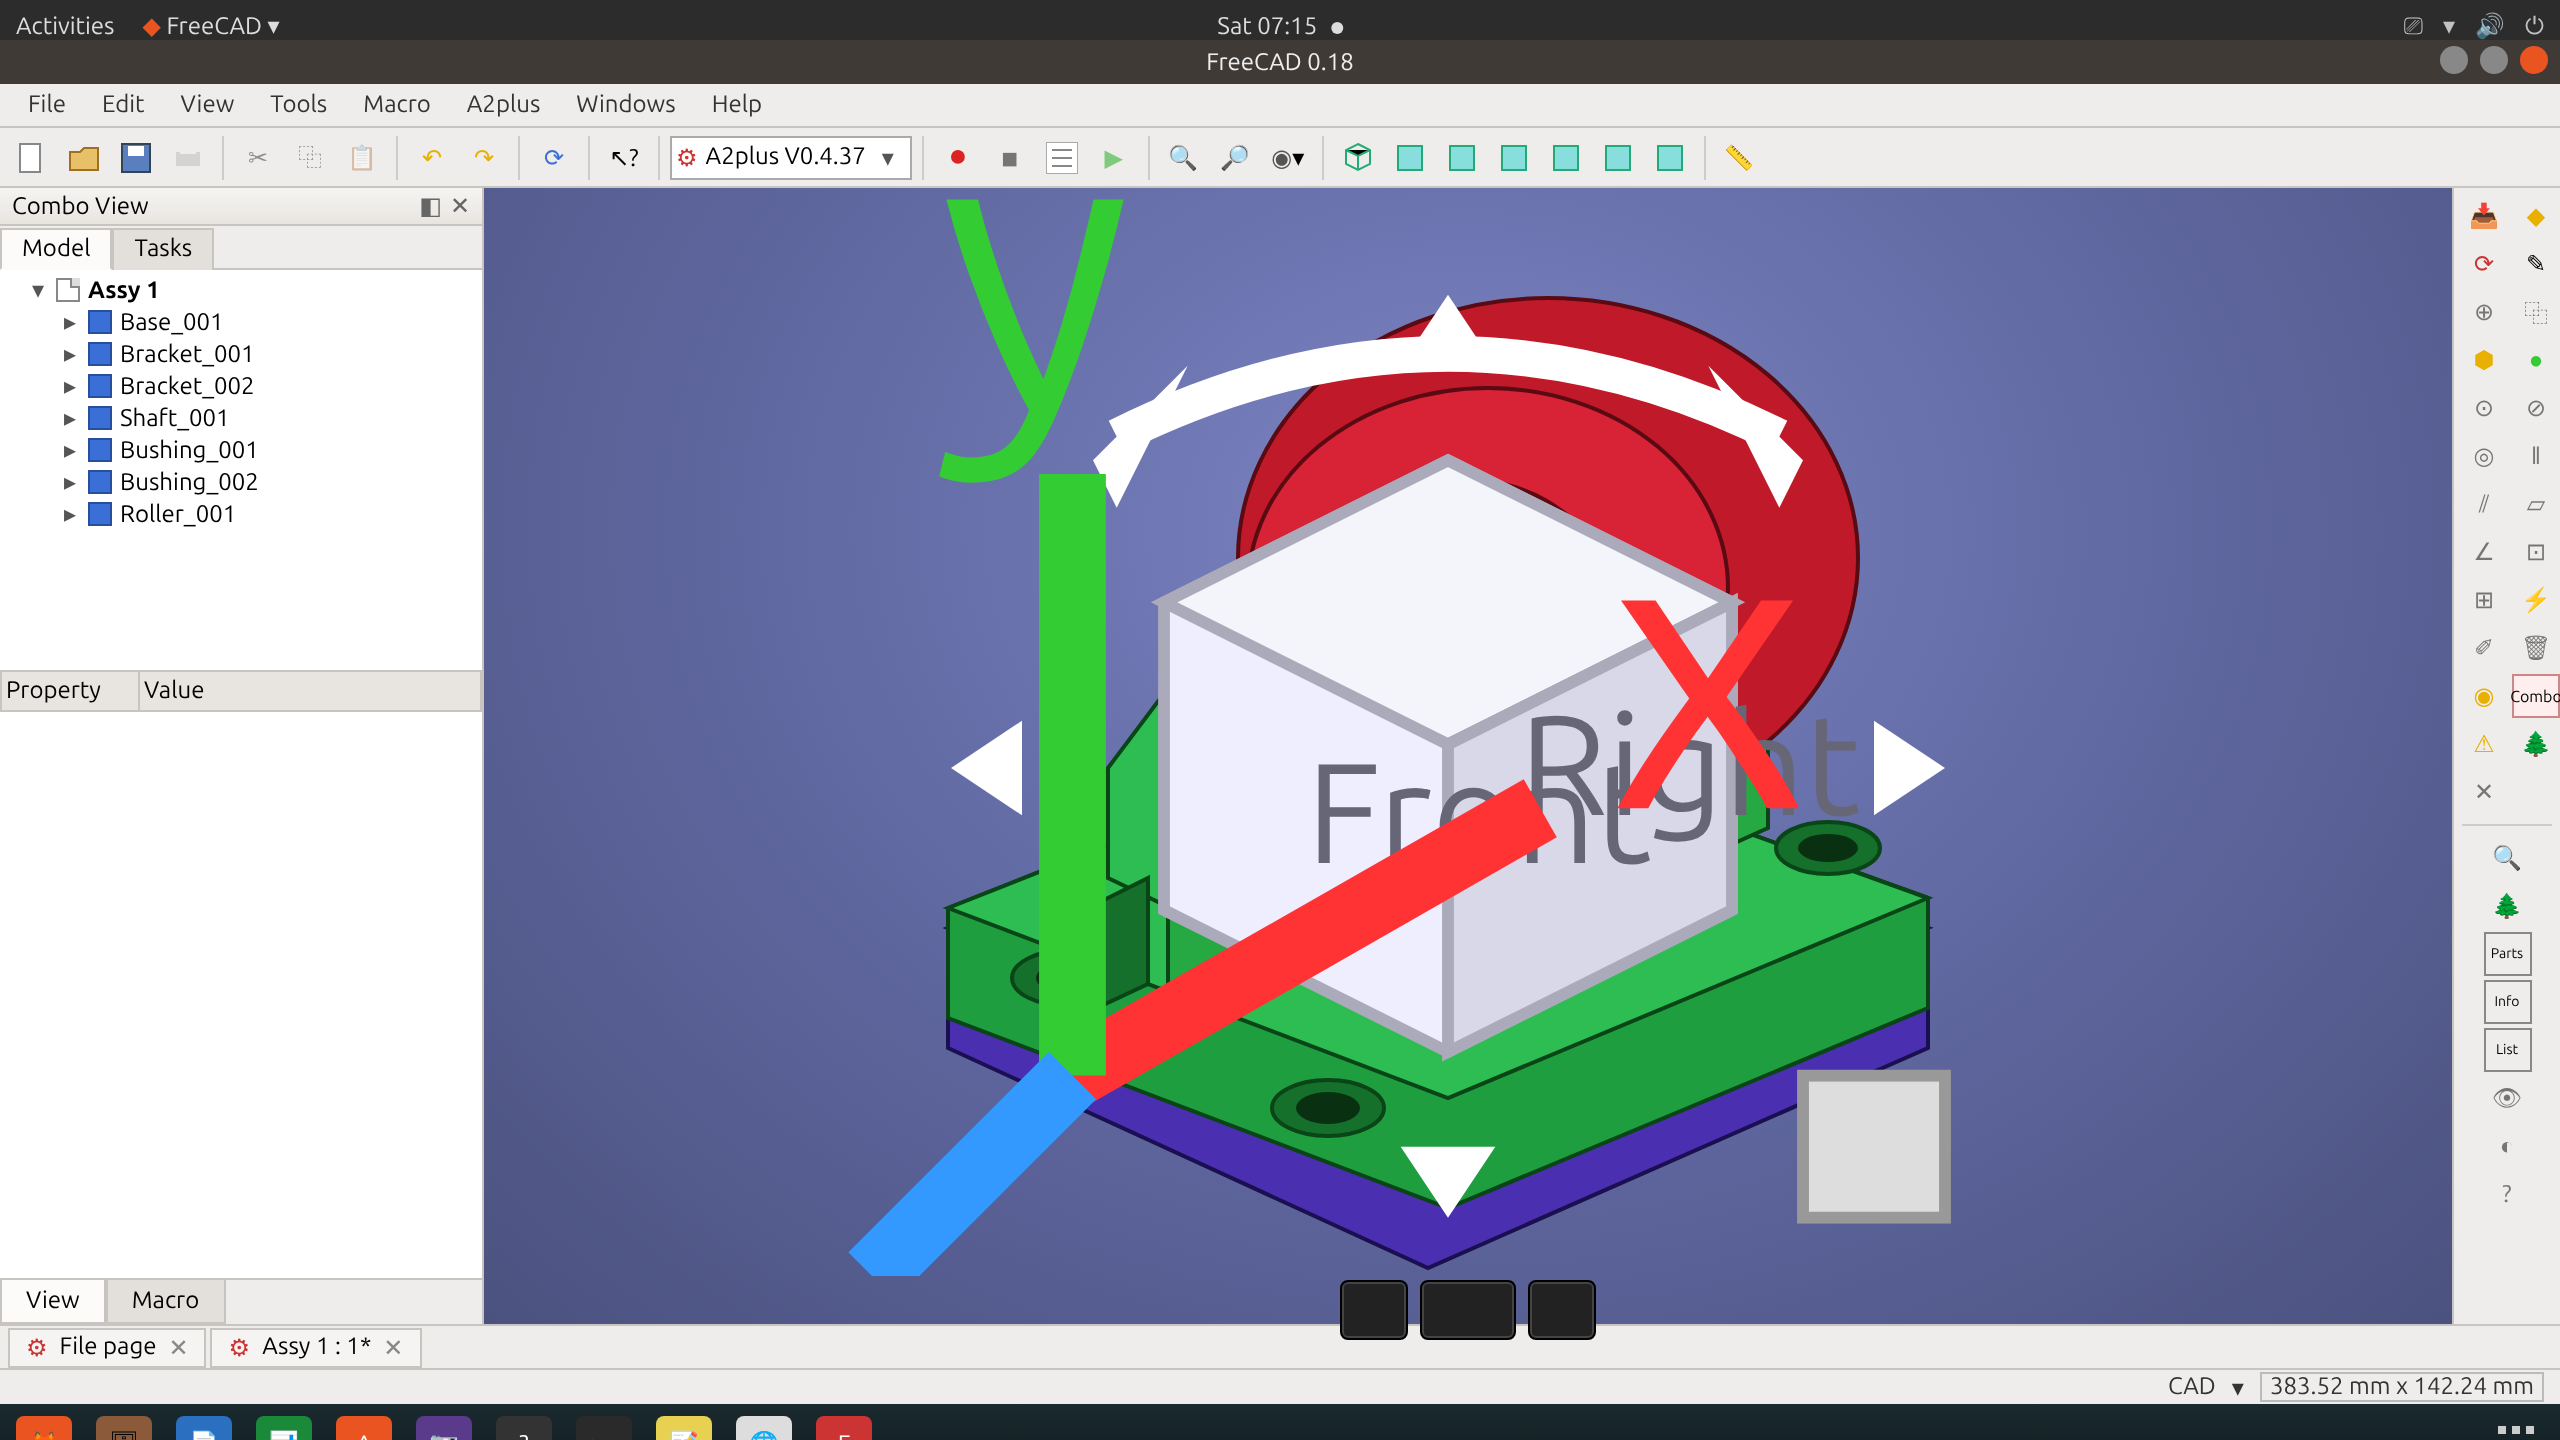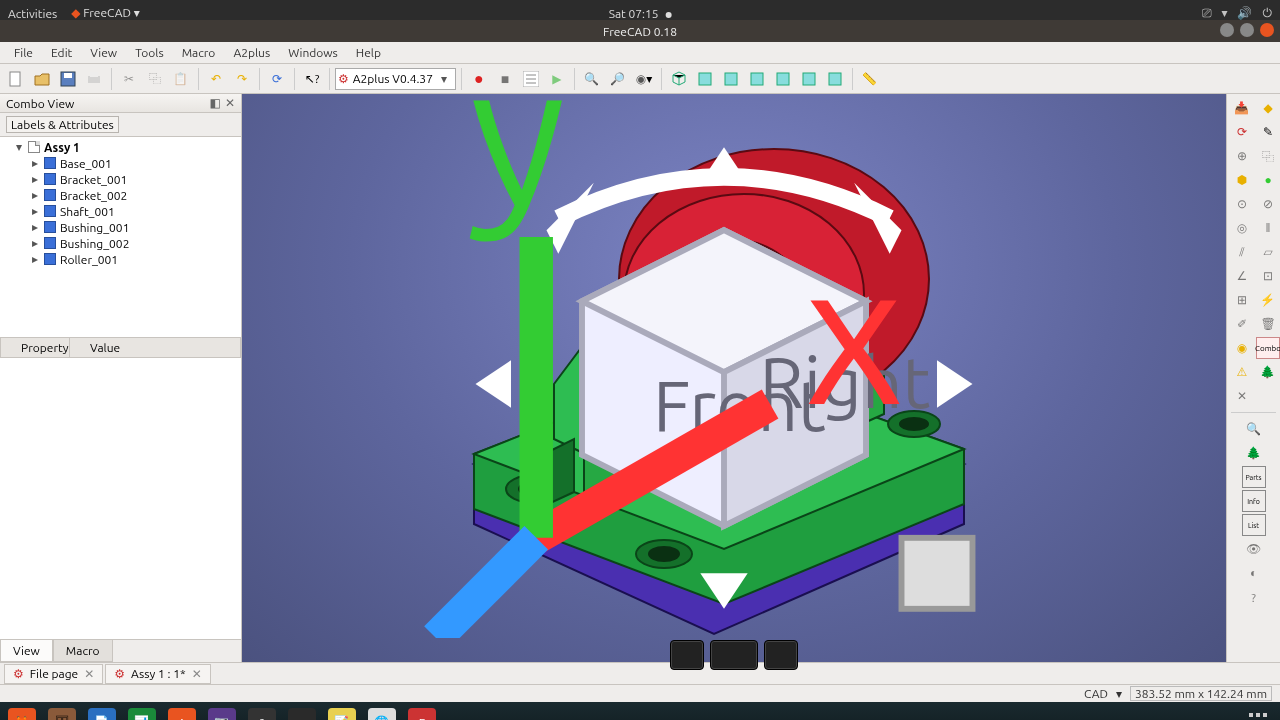--- a/index.html
+++ b/index.html
@@ -45,21 +45,21 @@
 .trow { display:flex; align-items:center; gap:4px; padding:1px 0 1px 4px;}
 .trow .exp { width:10px; text-align:center; color:#555;}
 .cubeico { width:12px;height:12px; background:#3a6fd8; display:inline-block; border:1px solid #274f9c;}
 .docico { width:12px;height:12px; background:#fff; border:1px solid #888; position:relative;}
 .docico::after{content:"";position:absolute;right:-1px;top:-1px;width:4px;height:4px;background:#ddd;border-left:1px solid #888;border-bottom:1px solid #888;}
 .bold { font-weight:bold;}
 .lvl1 { padding-left: 10px;}
 .lvl2 { padding-left: 26px;}
 
 .prophdr { display:flex; border-top:1px solid #c8c4bf; background:#e8e5e1;}
-.prophdr div { padding:3px 20px; border:1px solid #c8c4bf; border-top:none; }
+.prophdr div { padding:3px 2px; border:1px solid #c8c4bf; border-top:none; }
 .prophdr div:first-child { width:70px;}
 .prophdr div:last-child { flex:1; border-left:none;}
 .propbody { flex:1; background:#fff;}
 .bottomtabs { display:flex; border-top:1px solid #c8c4bf; background:#efedeb;}
 .bottomtabs .btab { padding:4px 12px; border:1px solid #c8c4bf; border-top:none; background:#e3e0dc;}
 .bottomtabs .btab.active { background:#fcfbfa;}
 
 
 .viewport { flex:1; position:relative; background: radial-gradient(ellipse at 50% 30%, #7c84c4 0%, #5e669e 55%, #4b527f 100%); }
 .viewport svg { width:100%; height:100%; }
@@ -246,21 +246,24 @@
 <div class="mainrow">
 
   <div class="leftpanel">
     <div class="panehdr">
       <span>Combo View</span>
       <div class="x">
           <span>◧</span>
           <span>✕</span>
         </div>
     </div>
-    <div class="labels-row"><span class="labels-box">Labels &amp; Attributes</span></div>
+    <div class="tabs">
+      <div class="tab active">Model</div>
+      <div class="tab">Tasks</div>
+    </div>
     <div class="tree">
       <div class="trow lvl1">
           <span class="exp">▾</span>
           <span class="docico"></span>
           <span class="bold">Assy 1</span>
         </div>
       <div class="trow lvl2">
           <span class="exp">▸</span>
           <span class="cubeico"></span>
           <span>Base_001</span>

